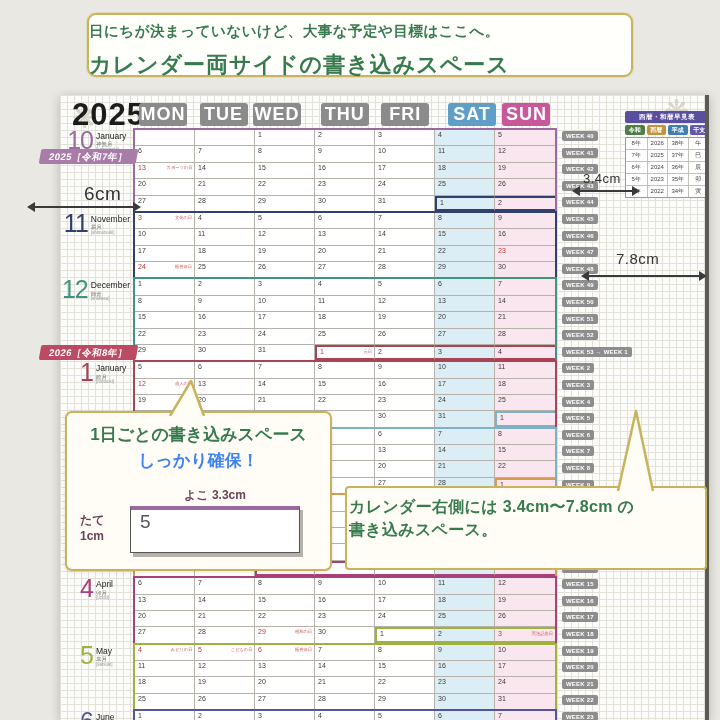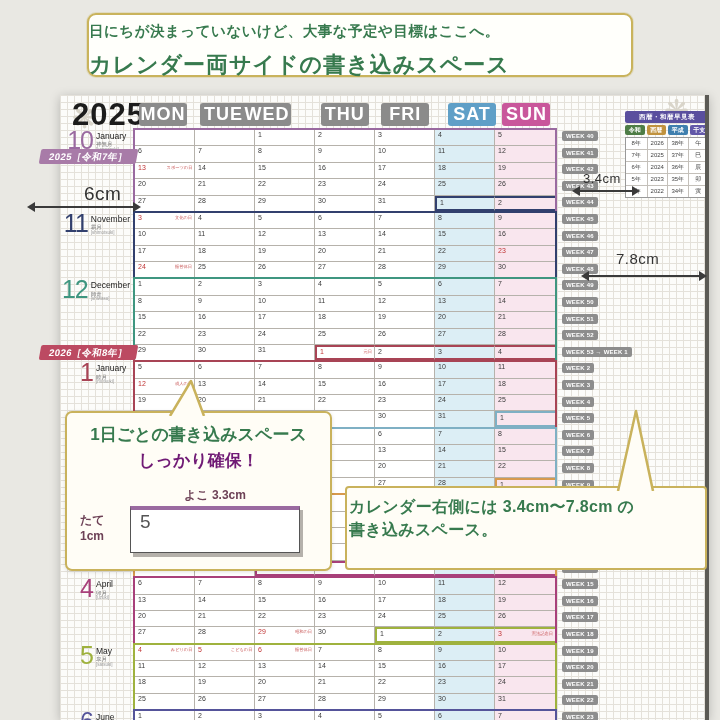--- a/index.html
+++ b/index.html
@@ -76,21 +76,21 @@
   .arr::after{right:-8px;border-left:8px solid #3a3a3a;border-right:none}
   .a6{left:35px;top:206px;width:98px}
   .a34{left:580px;top:190px;width:52px}
   .a78{left:589px;top:275px;width:110px}
 
   
   .bubble{position:absolute;left:65px;top:411px;width:267px;height:160px;background:#fffdf6;
     border:2px solid #c9b25c;border-radius:7px;z-index:6;box-sizing:border-box;box-shadow:0 1px 4px rgba(0,0,0,.12)}
   .tail1{position:absolute;top:-35px;left:96px}
   .b1{margin-top:9px;text-align:center;font-size:17px;font-weight:bold;color:#377a4e;line-height:1.5}
-  .b2{text-align:center;font-size:17px;font-weight:bold;color:#701a75;line-height:1.5}
+  .b2{text-align:center;font-size:17px;font-weight:bold;color:#3b82f6;line-height:1.5}
   .yoko{position:absolute;left:63px;top:74px;width:170px;text-align:center;font-size:12px;font-weight:bold;color:#6d4156}
   .tate{position:absolute;left:13px;top:99px;font-size:12px;font-weight:bold;color:#6d4156;line-height:1.35}
   .sample{position:absolute;left:63px;top:93px;width:170px;height:47px;background:#fff;box-sizing:border-box;
     border:1px solid #555;border-top:4px solid #9a6aa0;box-shadow:3px 4px 0 rgba(90,85,80,.45)}
   .sample .n{font-size:19px;color:#555;padding:1px 0 0 9px}
 
   
   .callout{position:absolute;left:345px;top:486px;width:362px;height:84px;background:#fffdf6;
     border:2px solid #c9b25c;border-radius:4px;z-index:6;box-sizing:border-box;padding:7px 2px}
   .callout p{margin:0;font-size:16px;font-weight:bold;color:#377a4e;line-height:1.45;letter-spacing:.3px}
@@ -108,21 +108,21 @@
 
   <div class="sheet">
     <span class="flower f1">❋</span>
     <span class="flower f2">❋</span>
     <div class="cal-title">
       <span class="y1">2025</span><span class="y2">-2026</span>
     </div>
     <div id="day-headers">
         <div class="dh" style="left: 79px; background: rgb(139, 139, 139);">MON</div>
         <div class="dh" style="left: 139.57px; background: rgb(139, 139, 139);">TUE</div>
-        <div class="dh" style="left: 183px; background: rgb(139, 139, 139); text-align: center;">WED</div>
+        <div class="dh" style="left: 193px; background: rgb(139, 139, 139); text-align: center;">WED</div>
         <div class="dh" style="left: 260.71px; background: rgb(139, 139, 139);">THU</div>
         <div class="dh" style="left: 321.28px; background: rgb(139, 139, 139);">FRI</div>
         <div class="dh" style="left: 388px; background: rgb(95, 159, 199);">SAT</div>
         <div class="dh" style="left: 442.42px; background: rgb(201, 87, 155);">SUN</div>
       </div>
     <div id="months">
         <div class="msec" style="top: 33px; height: 83px;">
           <div class="m-label">
             <div class="m-num" style="color: rgb(154, 106, 160);">10</div>
             <div class="m-names">

